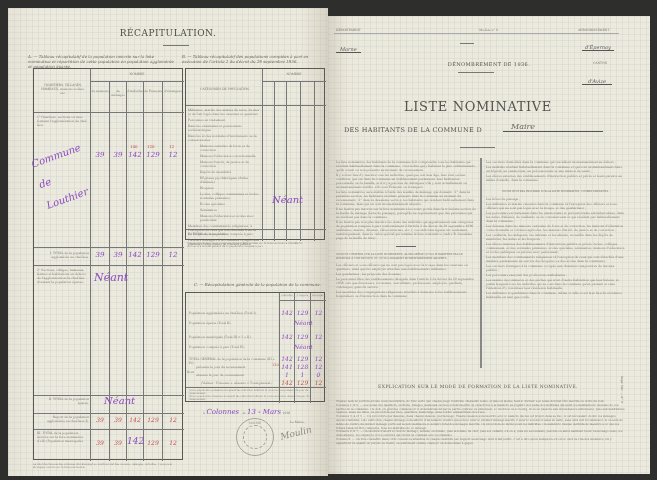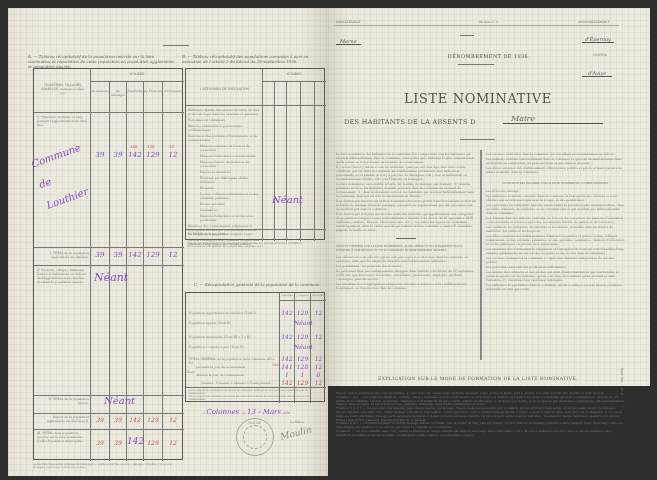--- a/index.html
+++ b/index.html
@@ -1,39 +1,40 @@
 <!DOCTYPE html>
 <html><head>
 <meta charset="utf-8">
 <style>
 *{box-sizing:border-box;margin:0;padding:0}
 html,body{width:657px;height:480px;overflow:hidden;background:#3a3a38}
 body{position:relative;font-family:"DejaVu Serif","Liberation Serif",serif;color:#4a4a48}
 .scan{position:absolute;left:0;top:0;width:657px;height:480px;background:#2e2e2c}
 .page{position:absolute;background:#ece9de}
 .pl{left:8px;top:8px;width:320px;height:468px;background:linear-gradient(90deg,#e6e3d6 0%,#ece9de 10%,#ebe8dc 92%,#d8d4c4 100%)}
-.pr{left:328px;top:8px;width:322px;height:378px;background:linear-gradient(90deg,#d8d4c4 0%,#ebe8dc 6%,#ece9de 100%)}
+.pr{left:328px;top:16px;width:322px;height:458px;background:linear-gradient(90deg,#d8d4c4 0%,#ebe8dc 6%,#ece9de 100%)}
 .grid{position:absolute;inset:0;background-image:linear-gradient(rgba(150,160,170,.12) 1px,transparent 1px),linear-gradient(90deg,rgba(150,160,170,.12) 1px,transparent 1px);background-size:6px 6px}
 .abs{position:absolute}
 .t{font-size:4px;line-height:5px;color:#6a6862}
 .tiny{font-size:3px;line-height:4px;color:#7a776f}
 .hand{font-family:"DejaVu Serif",serif;font-style:italic;color:#8a4cc0}
 .red{color:#c0504a}
 .box{position:absolute;border:1.4px solid #5a5854}
 .vl{position:absolute;width:0;border-left:.7px solid #777}
 .hl{position:absolute;height:0;border-top:.7px solid #777}
 .ttl{font-size:9px;letter-spacing:.5px;color:#4e4c47}
 </style>
 </head>
 <body>
 
 <div class="scan">
 
   <div class="page pl">
     <div class="grid"></div>
+    <div class="abs ttl" style="left:0;width:320px;top:20px;text-align:center">RÉCAPITULATION.</div>
     <div class="hl" style="left:155px;width:26px;top:37px;border-top-width:1px"></div>
 
     <div class="abs t" style="left:20px;top:46px;width:148px;font-style:italic">A. — Tableau récapitulatif de la population inscrite sur la liste nominative et répartition de cette population en population agglomérée et population éparse.</div>
     <div class="abs t" style="left:174px;top:46px;width:144px;font-style:italic">B. — Tableau récapitulatif des populations comptées à part en exécution de l'article 2 du décret du 29 septembre 1936.</div>
 
     <div class="box" style="left:25px;top:60px;width:150px;height:392px">
       <div class="vl" style="left:56px;top:0;height:392px"></div>
       <div class="vl" style="left:75px;top:12px;height:380px"></div>
       <div class="vl" style="left:92px;top:12px;height:380px"></div>
       <div class="vl" style="left:109px;top:12px;height:380px"></div>
@@ -211,21 +212,21 @@
     <div class="abs tiny" style="left:250px;top:12px">ARRONDISSEMENT</div>
     <div class="abs hand" style="left:254px;top:28px;font-size:5px;color:#5a5854;border-bottom:.6px solid #555;padding:0 3px">d'Épernay</div>
     <div class="abs tiny" style="left:265px;top:45px">CANTON</div>
     <div class="abs hand" style="left:254px;top:62px;font-size:5px;color:#5a5854;border-bottom:.6px solid #555;padding:0 6px">d'Avize</div>
     <div class="hl" style="left:132px;width:14px;top:27px;border-top-width:1px"></div>
 
     <div class="abs" style="left:0;width:322px;top:45px;text-align:center;font-size:5px;letter-spacing:.4px;color:#5a5854">DÉNOMBREMENT DE 1936.</div>
     <div class="hl" style="left:130px;width:36px;top:56px;border-top-width:1px"></div>
 
     <div class="abs" style="left:0;width:300px;top:83px;text-align:center;font-size:13px;letter-spacing:.6px;color:#555350">LISTE NOMINATIVE</div>
-    <div class="abs" style="left:16px;top:110px;font-size:6.5px;letter-spacing:.3px;color:#555350">DES HABITANTS DE LA ABSENTS D</div>
+    <div class="abs" style="left:16px;top:110px;font-size:6.5px;letter-spacing:.3px;color:#555350">DES HABITANTS DE LA COMMUNE D</div>
     <div class="abs hand" style="left:175px;top:106px;width:100px;font-size:8px;color:#6a6862;border-bottom:.6px solid #555;padding-left:8px">Maire</div>
     <div class="hl" style="left:132px;width:35px;top:131px;border-top-width:1px"></div>
 
     <div class="vl" style="left:152px;top:142px;height:210px;border-left-style:double;border-left-width:2px;border-left-color:#888"></div>
     <div class="abs" style="left:8px;top:144px;width:140px">
       <div class="tiny">La liste nominative des habitants de la commune doit comprendre tous les habitants qui résident habituellement dans la commune, c'est-à-dire qui y habitent le plus ordinairement, qu'ils soient ou non présents au moment du recensement.</div>
       <div class="tiny" style="margin-top:1px">Il y a donc lieu d'y inscrire tous les individus, quel que soit leur âge, leur état ou leur condition, qui ont dans la commune un établissement permanent, leur habitation personnelle ou de famille, et il n'y a pas lieu de distinguer s'ils y sont actuellement ou momentanément établis, s'ils sont Français ou étrangers.</div>
       <div class="tiny" style="margin-top:1px">La liste nominative sera établie à l'aide des feuilles de ménage, qui donnent : 1° dans la première section, les habitants résidant présents dans la commune au moment du recensement ; 2° dans la deuxième section, les habitants qui résident habituellement dans la commune, mais qui en sont momentanément absents.</div>
       <div class="tiny" style="margin-top:1px">Il ne faudra pas inscrire sur la liste nominative les noms portés dans la troisième section de la feuille de ménage (Liste de passage), puisqu'ils ne représentent que des personnes qui ne résident pas dans la commune.</div>
       <div class="tiny" style="margin-top:1px">Il ne faudra pas non plus inscrire les noms des individus qui appartiennent aux catégories de population comptée à part conformément à l'article 2 du décret du 29 septembre 1936 (militaires, marins, détenus, élèves internes, etc.) ; ces individus figureront seulement, numériquement, dans le cadre spécial qui termine la liste nominative (cadre B, deuxième page de la feuille de titre).</div>

